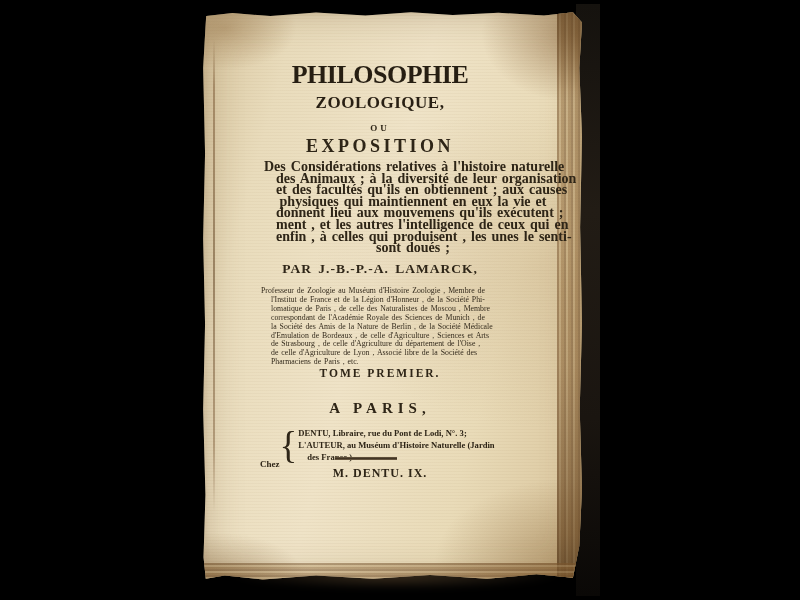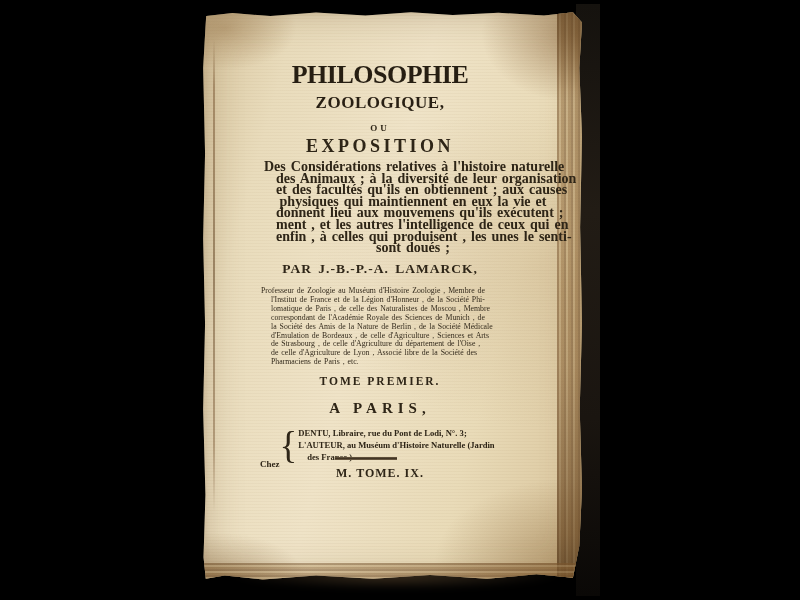--- a/index.html
+++ b/index.html
@@ -75,21 +75,21 @@
   .desc div{white-space:nowrap;}
   .desc div + div{margin-left:12px;}
 
   .byline{top:250px;font-size:13.5px;font-weight:700;letter-spacing:1px;word-spacing:2px;}
 
   .affil{top:276px;left:59px !important;width:296px !important;text-align:left !important;
          font-size:7.8px;font-weight:400;line-height:8.9px;word-spacing:1px;color:#332a1c;}
   .affil div{white-space:nowrap;}
   .affil div + div{margin-left:10px;}
 
-  .volume{top:364px;font-size:11.5px;font-weight:700;letter-spacing:2px;}
+  .volume{top:356px;font-size:11.5px;font-weight:700;letter-spacing:2px;}
   .place{top:389px;font-size:15px;font-weight:700;letter-spacing:5px;}
 
   .publisher{top:409px;left:58px !important;width:290px !important;text-align:left !important;
              display:flex;align-items:center;}
   .chez{font-size:9px;font-weight:700;margin-top:39px;}
   .brace{font-size:37px;font-weight:400;line-height:1;margin:0 1px 0 0;transform:scaleY(1.05);}
   .publines{font-size:8.6px;font-weight:700;line-height:12px;}
   .publines div{white-space:nowrap;}
   .publines .indent{margin-left:9px;}
 
@@ -147,16 +147,16 @@
         <span class="chez">Chez</span>
         <span class="brace">{</span>
         <span class="publines">
           <div>DENTU, Libraire, rue du Pont de Lodi, N°. 3;</div>
           <div>L'AUTEUR, au Muséum d'Histoire Naturelle (Jardin</div>
           <div class="indent">des France ).</div>
         </span>
       </div>
 
       <div class="rule"></div>
-      <div class="year">M. TOME. IX.</div>
+      <div class="year">M. DENTU. IX.</div>
     </div>
   </div>
 </div>
 
 </body></html>

